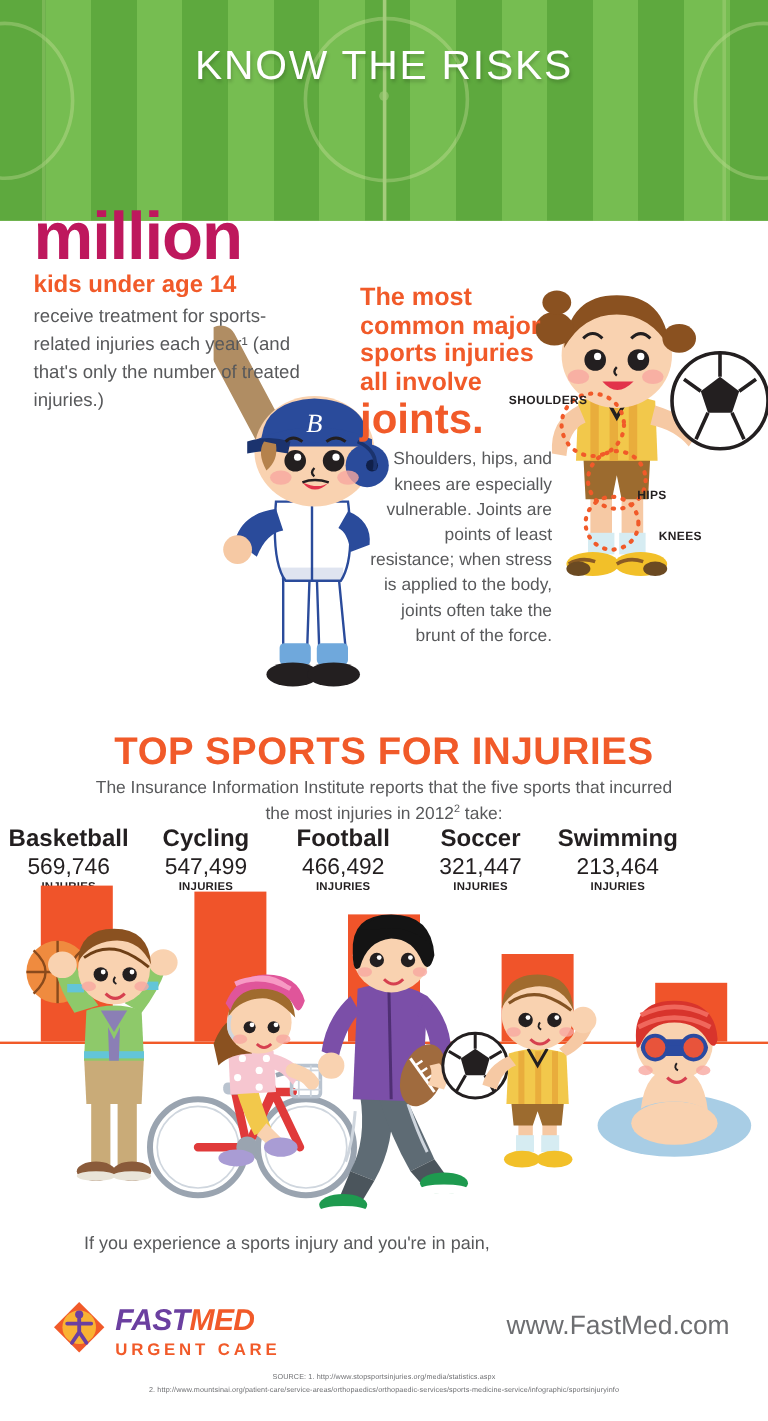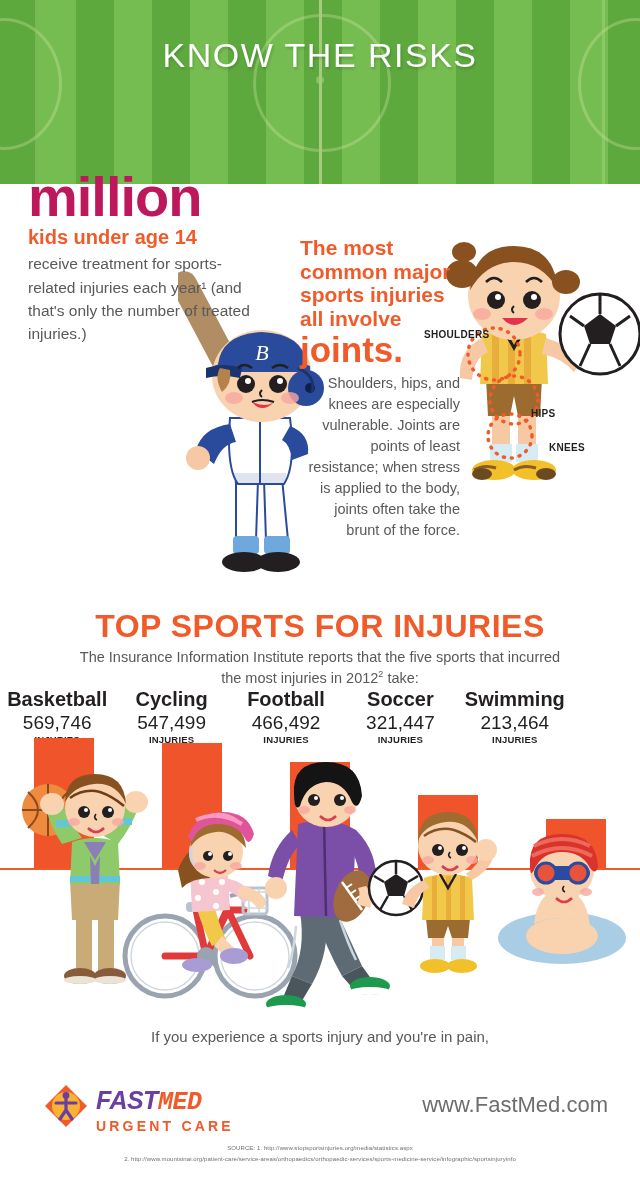--- a/index.html
+++ b/index.html
@@ -74,27 +74,27 @@
 
   
   #chart{position:absolute;left:0;top:740px;width:640px;height:135px;}
   #baseline{position:absolute;left:0;top:868px;width:640px;height:2px;background:#f15a29;}
   .bar{position:absolute;background:#f0542a;}
 
   
   #athletes{position:absolute;left:0;top:760px;width:640px;height:250px;z-index:3;}
 
   
-  #closing{position:absolute;left:70px;top:1026px;width:500px;text-align:center;
+  #closing{position:absolute;left:70px;top:1026px;width:500px;text-align:left;
      font-size:15px;line-height:1.5;color:#58595b;}
   #logo{position:absolute;left:44px;top:1082px;width:250px;height:48px;}
   #logo-mark{position:absolute;left:0;top:2px;width:44px;height:44px;}
   #logo-text{position:absolute;left:52px;top:4px;}
   #logo-fast{font-size:25px;font-weight:bold;font-style:italic;color:#6b3fa0;letter-spacing:-.5px;}
-  #logo-med{font-size:25px;font-weight:bold;font-style:italic;color:#f15a29;letter-spacing:-.5px;font-family:Liberation Mono, monospace;}
+  #logo-med{font-size:25px;font-weight:bold;font-style:italic;color:#f15a29;letter-spacing:-.5px;}
   #logo-urgent{font-size:14px;font-weight:bold;color:#f15a29;letter-spacing:3.2px;margin-top:1px;}
   #site{position:absolute;right:32px;top:1092px;font-size:22px;color:#6d6e71;font-weight:300;}
   #sources{position:absolute;left:0;top:1143px;width:640px;text-align:center;
      font-size:6px;line-height:1.9;color:#6d6e71;letter-spacing:.1px;}
 </style>
 </head>
 <body>
 
 <div id="page">
 

